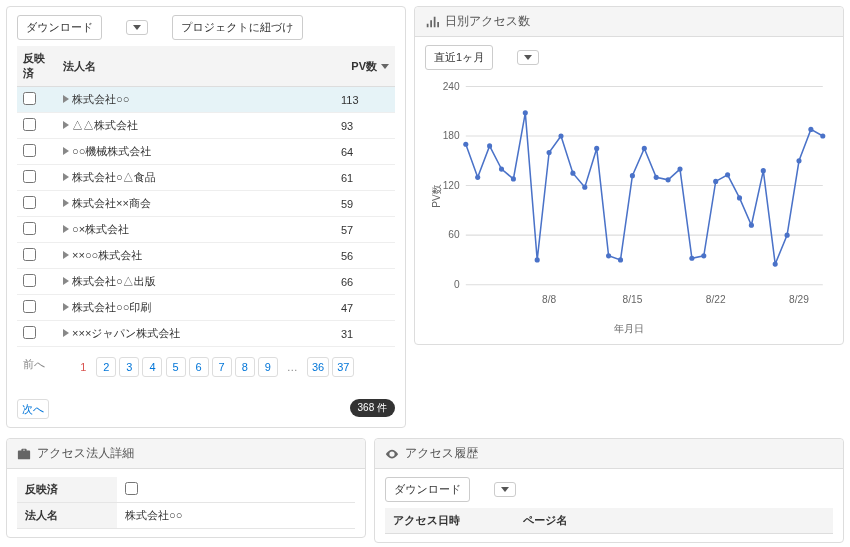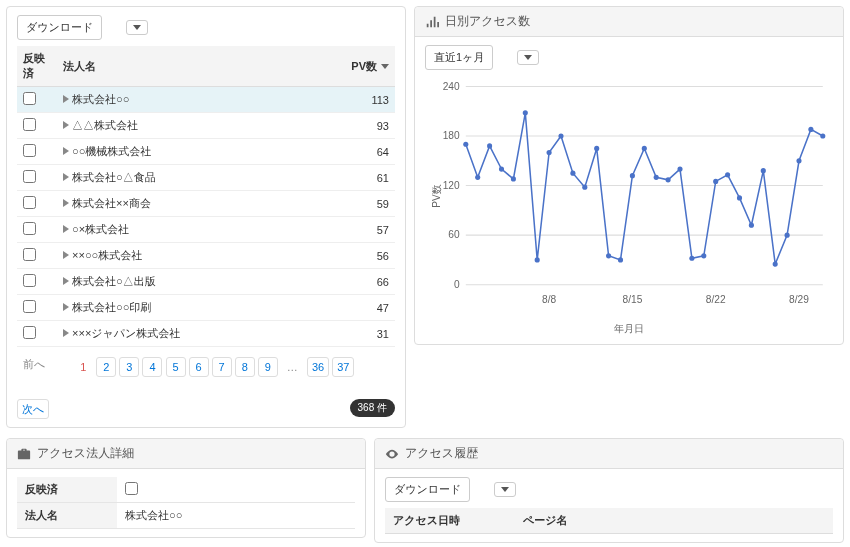--- a/index.html
+++ b/index.html
@@ -15,21 +15,21 @@
 .btn-group{display:flex;align-items:center;gap:24px;margin-bottom:6px;flex-wrap:wrap}
 .btn-caret{padding:4px 6px}
 .caret{width:0;height:0;border-left:4px solid transparent;border-right:4px solid transparent;border-top:5px solid #555}
 .help-text{color:#777;font-size:11px;margin:4px 0 6px;display:flex;align-items:center;gap:4px}
 .help-icon{width:13px;height:13px;border:1px solid #888;border-radius:50%;display:inline-flex;align-items:center;justify-content:center;font-size:9px;color:#888}
 table.data{width:100%;border-collapse:collapse}
 table.data th{background:#f4f4f4;text-align:left;font-weight:bold;padding:5px 6px;font-size:11px;border-bottom:1px solid #ddd}
 table.data th.sortable::after{content:"";display:inline-block;margin-left:4px;width:0;height:0;border-left:4px solid transparent;border-right:4px solid transparent;border-top:5px solid #666;vertical-align:middle}
 table.data td{padding:5px 6px;border-bottom:1px solid #eee;font-size:11px}
 table.data tr.highlight td{background:#e6f3f7}
-table.data td.num{text-align:right}
+table.data td.num{}
 .checkbox{width:13px;height:13px}
 .chevron{width:0;height:0;border-left:6px solid #888;border-top:4px solid transparent;border-bottom:4px solid transparent;display:inline-block}
 .pagination{display:flex;align-items:flex-start;gap:22px;margin-top:10px;font-size:11px;flex-wrap:wrap}
 .pagination a{display:inline-flex;align-items:center;justify-content:center;min-width:20px;height:20px;border:1px solid #ddd;border-radius:3px;color:#0275d8;text-decoration:none;padding:0 4px}
 .pagination a.active{color:#d9534f;border-color:transparent}
 .pagination .nav-text{color:#888;padding:0 6px}
 .badge-dark{background:#333;color:#fff;border-radius:10px;padding:2px 8px;font-size:10px;margin-left:auto}
 .chart-wrap{position:relative;width:100%;height:240px}
 .chart-ylabel{position:absolute;left:0;top:50%;transform:translateY(-50%) rotate(-90deg);transform-origin:center;font-size:10px;color:#666}
 .chart-xlabel{text-align:center;font-size:10px;color:#666;margin-top:6px}
@@ -53,20 +53,23 @@
 <div class="container">
   <div class="left-col">
     <div class="panel">
       <div class="panel-body">
         <div class="btn-group">
           <button class="btn">
               <span>ダウンロード</span>
             </button>
           <button class="btn btn-caret">
               <span class="caret"></span>
+            </button>
+          <button class="btn">
+              <span>プロジェクトに紐づけ</span>
             </button>
         </div>
         <table class="data">
           <thead>
             <tr>
               <th style="width:40px">反映済</th>
               <th>法人名</th>
               <th class="sortable" style="width:60px;text-align:right">PV数</th>
             </tr>
           </thead>

